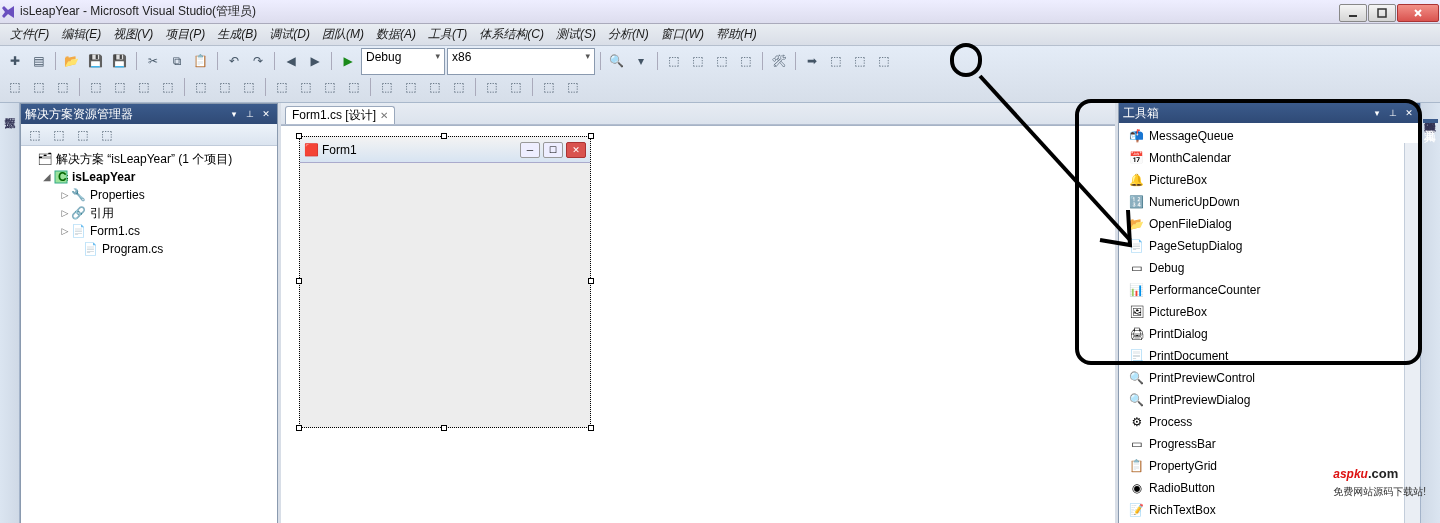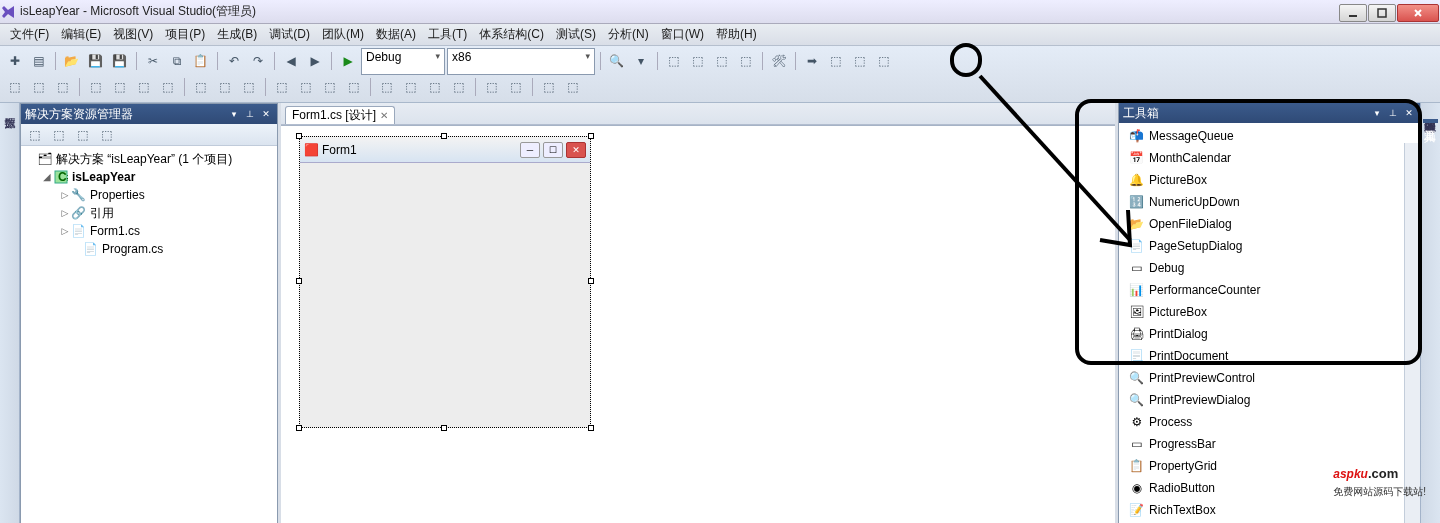--- a/index.html
+++ b/index.html
@@ -8,21 +8,21 @@
 
 .title-bar { height: 24px; background: linear-gradient(#eef, #dde); display: flex; align-items: center; border-bottom: 1px solid #aab; }
 .title-bar .vs-logo { width: 16px; height: 16px; margin-right: 4px; display: inline-flex; align-items: center; justify-content: center; }
 .title-bar .title-text { flex: 1; color: #222; }
 .window-controls { display: flex; }
 .window-controls .btn { width: 28px; height: 18px; margin: 2px 1px 0 0; display: flex; align-items: center; justify-content: center; border: 1px solid #888; border-radius: 2px; background: linear-gradient(#f5f5f5,#d5d5d5); }
 .window-controls .btn.close { background: linear-gradient(#f29088,#d9534f); border-color: #a33; color: #fff; width: 42px; }
 
 
 .menu-bar { height: 22px; background: linear-gradient(#e9edf2,#d9dee7); display: flex; align-items: center; padding: 0 4px; border-bottom: 1px solid #b5bfce; }
-.menu-item { padding: 8px 6px; color: #1a1a1a; cursor: default; }
+.menu-item { padding: 8px 6px; color: #1a1a1a; cursor: default; font-style: italic; }
 
 
 .toolbars { background: linear-gradient(#e4ecf7,#d6dee9); border-bottom: 1px solid #a9b8cb; padding: 2px 4px; }
 .toolbar-row { display: flex; align-items: center; height: 26px; gap: 2px; }
 .tb-btn { width: 22px; height: 22px; display: flex; align-items: center; justify-content: center; border: 1px solid transparent; border-radius: 2px; color:#456; }
 .tb-sep { width: 1px; height: 18px; background: #aab; margin: 0 3px; }
 .tb-combo { height: 27px; border: 1px solid #8a9aaf; background: #fff; padding: 1px 18px 1px 4px; position: relative; }
 .tb-combo::after { content: "▾"; position: absolute; right: 4px; top: 2px; font-size: 9px; color:#555; }
 .tb-input { height: 20px; border: 1px solid #8a9aaf; background: #fff; padding: 1px 4px; }
 

